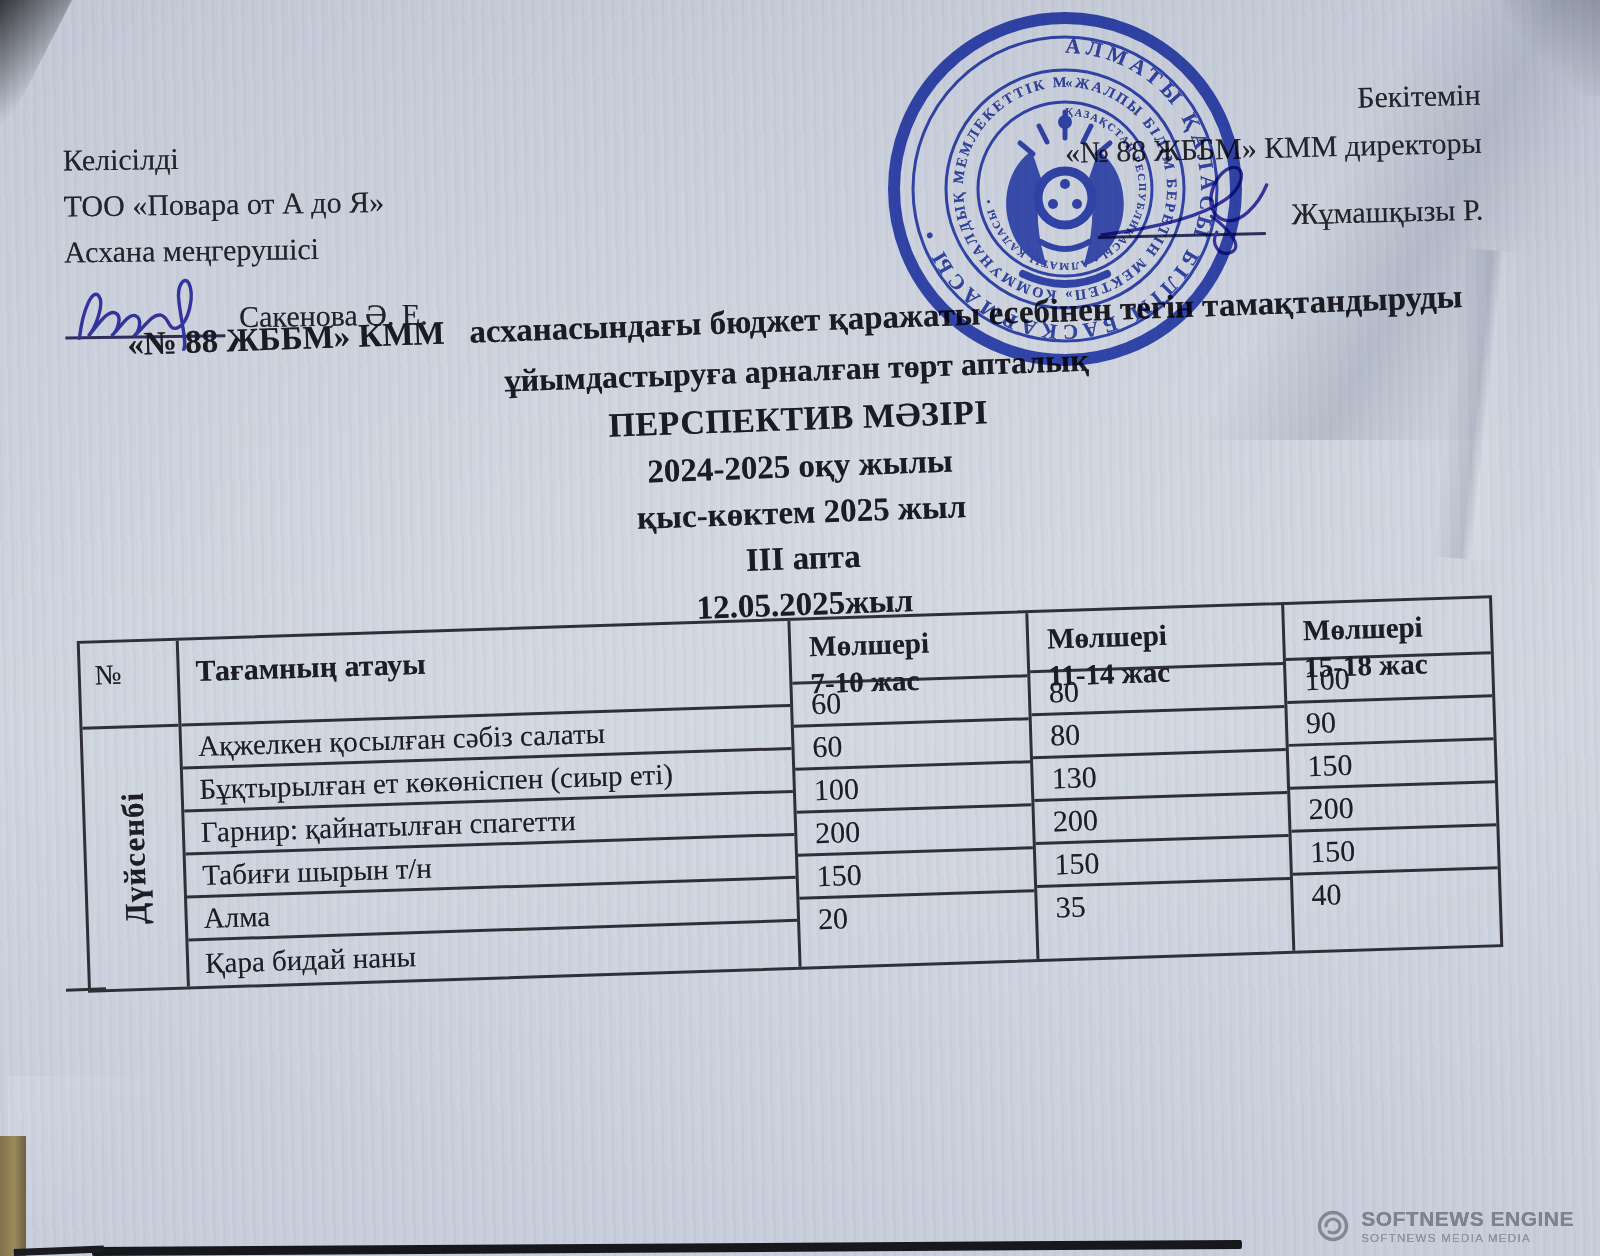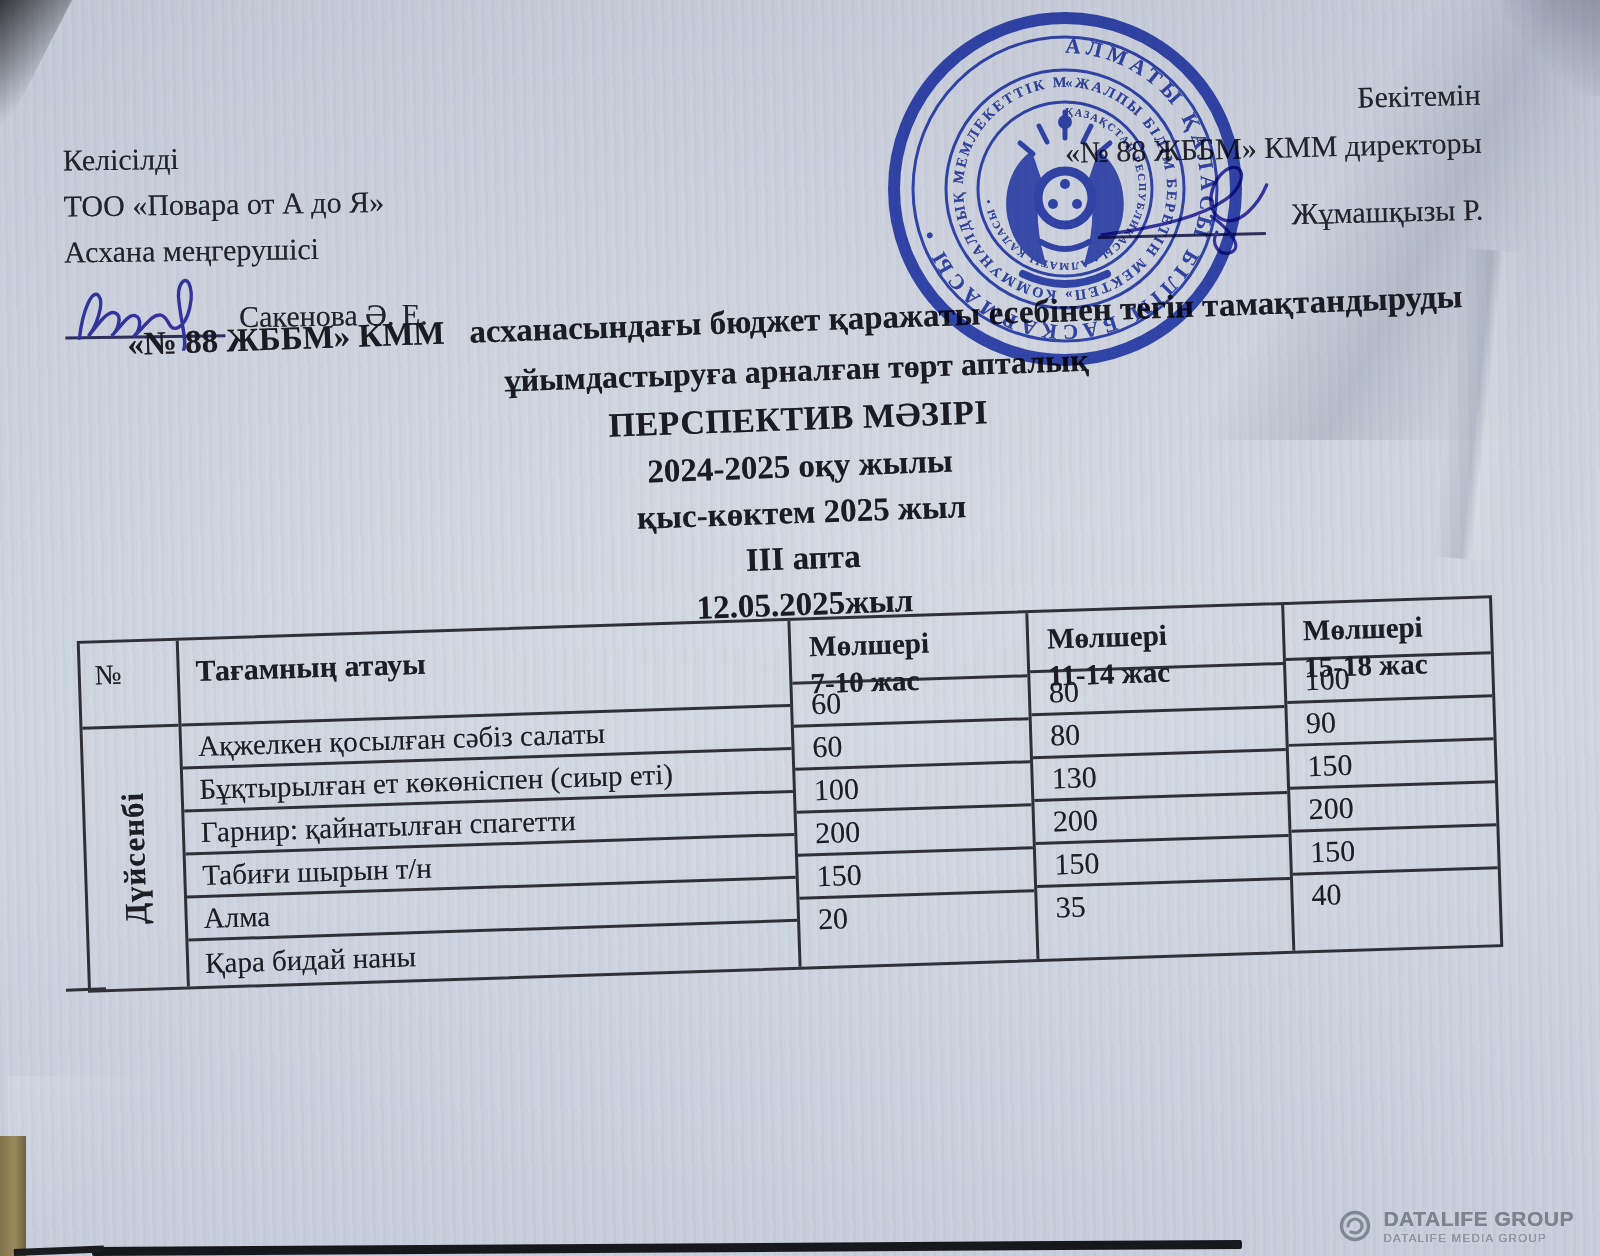--- a/index.html
+++ b/index.html
@@ -254,19 +254,19 @@
       </div>
     </div>
     <div class="tbl-overhang"></div>
 
     <div class="watermark">
       <svg width="36" height="36" viewBox="0 0 36 36">
         <circle cx="18" cy="18" r="13.5" fill="none" stroke="#79828c" stroke-width="3.4"></circle>
         <path d="M11,18 a7,7 0 1 1 7,7 l-4,-1" fill="none" stroke="#79828c" stroke-width="3.2" stroke-linecap="round"></path>
       </svg>
       <div class="wm-text">
-        <div class="wm-title">DATALIFE GROUP</div>
-        <div class="wm-sub">DATALIFE MEDIA GROUP</div>
+        <div class="wm-title">SOFTNEWS ENGINE</div>
+        <div class="wm-sub">SOFTNEWS MEDIA MEDIA</div>
       </div>
     </div>
 
   </div>
 </div>
 
 </body></html>

